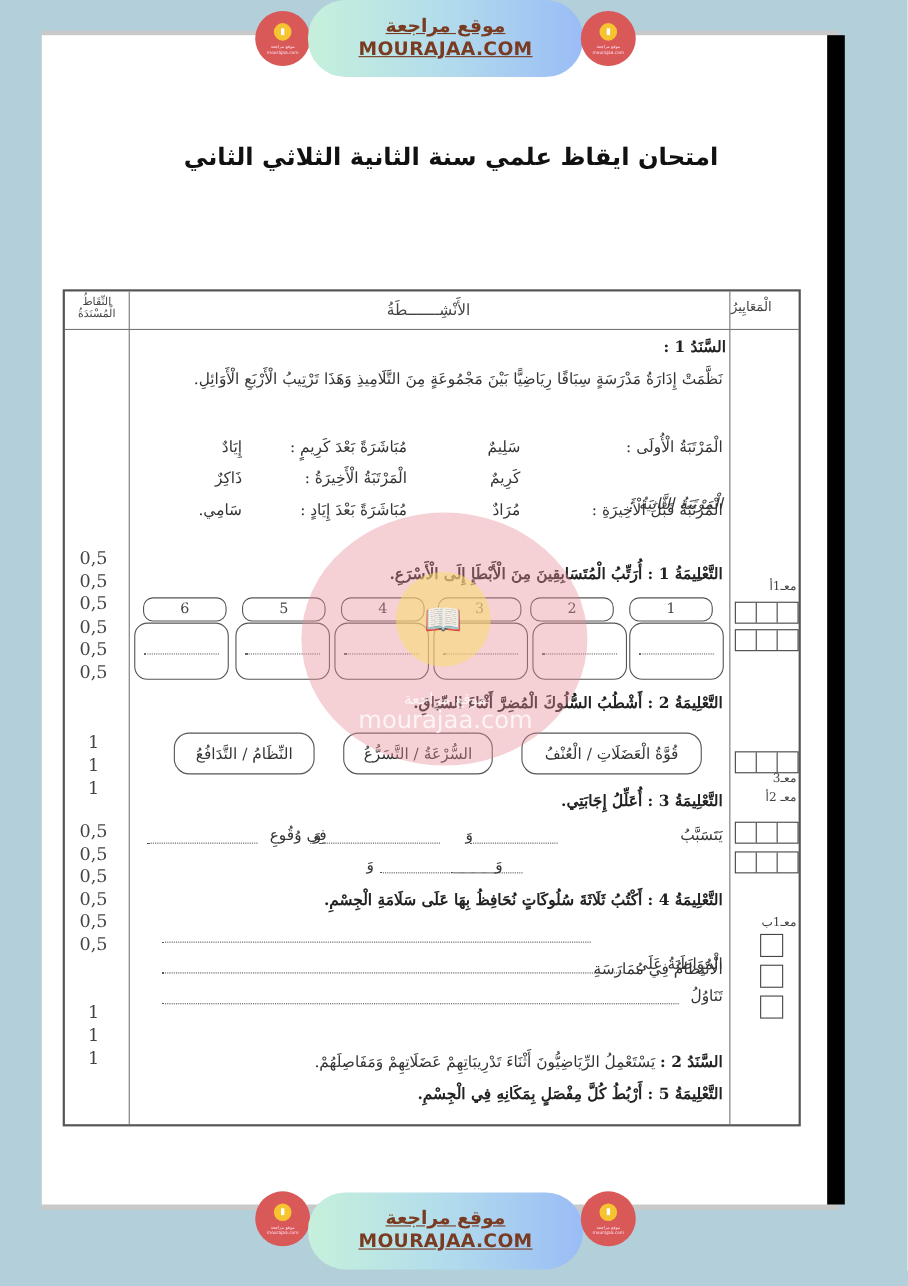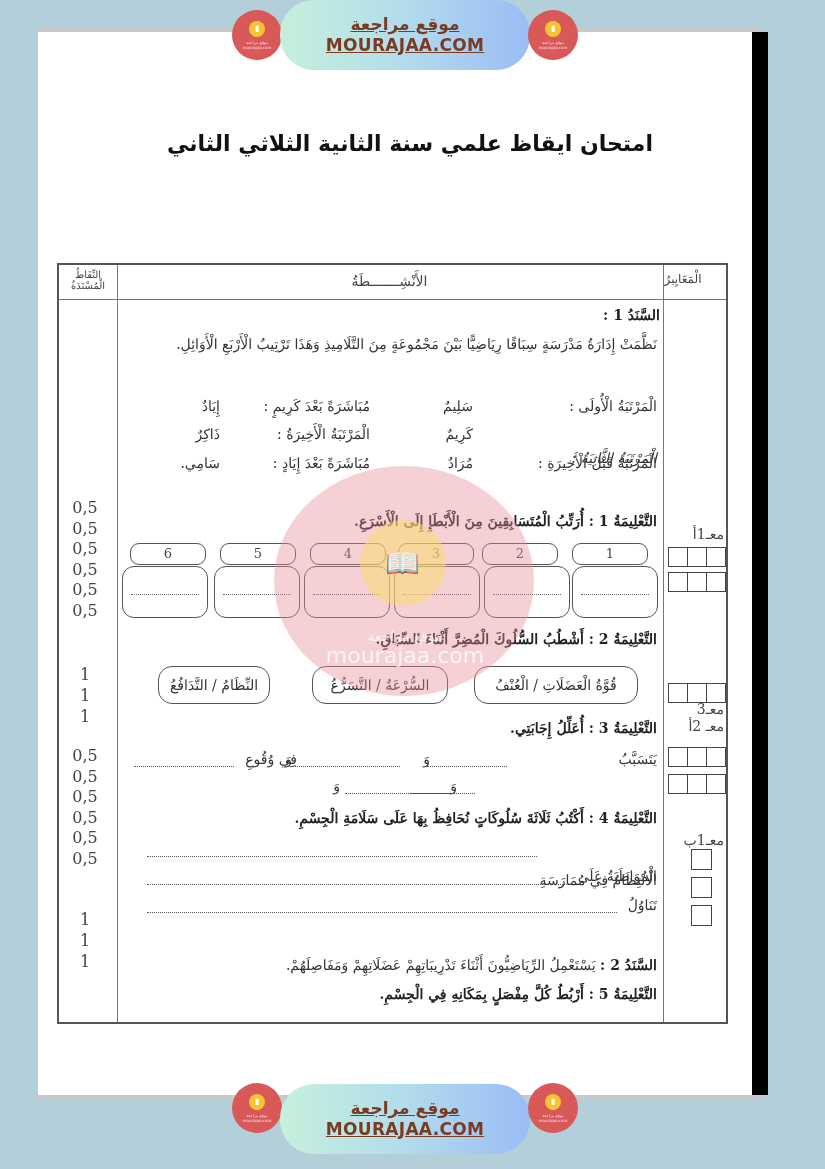--- a/index.html
+++ b/index.html
@@ -47,21 +47,21 @@
   .ansbox { position:absolute; width:86px; height:52px; border:1px solid #555; border-radius:12px; box-sizing:border-box; background:rgba(255,255,255,0.35); }
   .ansbox .dots { position:absolute; left:8px; right:8px; top:27px; border-top:1px dotted #666; }
 
   .choice { position:absolute; height:38px; border:1px solid #555; border-radius:14px; box-sizing:border-box;
     display:flex; align-items:center; justify-content:center; direction:rtl; font-size:14px; color:#333; }
 
   .grid3 { position:absolute; left:668px; width:58px; height:20px; border:1px solid #444; box-sizing:border-box; display:flex; }
   .grid3 span { flex:1; border-left:1px solid #444; }
   .grid3 span:first-child { border-left:none; }
   .sq { position:absolute; left:691px; width:21px; height:21px; border:1px solid #444; box-sizing:border-box; }
-  .crit-label { position:absolute; font-size:14px; color:#444; direction:rtl; text-align:right; }
+  .crit-label { position:absolute; font-size:11px; color:#444; direction:rtl; text-align:right; }
 
   .dotline { position:absolute; border-top:1px dotted #555; height:0; }
 
   .wm-circle { position:absolute; left:274px; top:466px; width:260px; height:230px; border-radius:50%; background:rgba(230,140,150,0.40); z-index:3; pointer-events:none; }
   .wm-inner { position:absolute; left:360px; top:520px; width:86px; height:86px; border-radius:50%; background:rgba(250,220,110,0.55); z-index:3;
     display:flex; align-items:center; justify-content:center; font-size:28px; color:rgba(255,255,255,0.85); }
   .wm-text { position:absolute; left:300px; top:628px; width:210px; text-align:center; z-index:4; color:rgba(255,255,255,0.75);
     font-family:"DejaVu Sans", sans-serif; }
   .wm-text .a { font-size:14px; direction:rtl; line-height:16px; }
   .wm-text .b { font-size:22px; line-height:24px; }
@@ -147,21 +147,21 @@
 <div class="ansbox" style="left:122px;top:566px;">
     <div class="dots"></div>
   </div>
 
 <div class="rtl txt bold" style="right:168px;top:631px;">
   <span>التَّعْلِيمَةُ 2 :</span>
   <span>أَشْطُبُ السُّلُوكَ الْمُضِرَّ أَثْنَاءَ السِّبَاقِ.</span>
 </div>
 <div class="choice" style="left:474px;top:666px;width:164px;">قُوَّةُ الْعَضَلَاتِ / الْعُنْفُ</div>
 <div class="choice" style="left:312px;top:666px;width:136px;">السُّرْعَةُ / التَّسَرُّعُ</div>
-<div class="choice" style="left:158px;top:666px;width:112px;">النِّظَامُ / التَّدَافُعُ</div>
+<div class="choice" style="left:158px;top:666px;width:128px;">النِّظَامُ / التَّدَافُعُ</div>
 
 <div class="rtl txt bold" style="right:168px;top:720px;">
   <span>التَّعْلِيمَةُ 3 :</span>
   <span>أُعَلِّلُ إِجَابَتِي.</span>
 </div>
 <div class="rtl txt" style="right:168px;top:751px;">يَتَسَبَّبُ</div>
 <div class="dotline" style="left:427px;top:766px;width:80px;"></div>
 <div class="rtl txt" style="right:395px;top:751px;">وَ</div>
 <div class="dotline" style="left:290px;top:766px;width:110px;"></div>
 <div class="rtl txt" style="right:533px;top:751px;">وَ</div>

